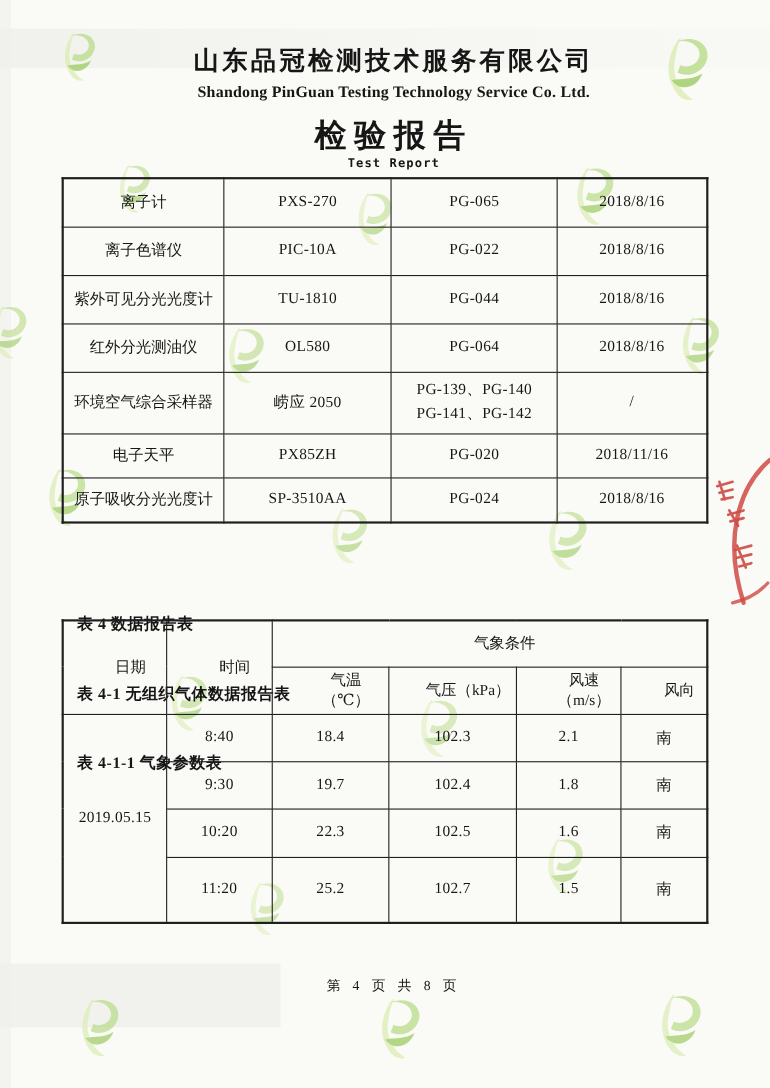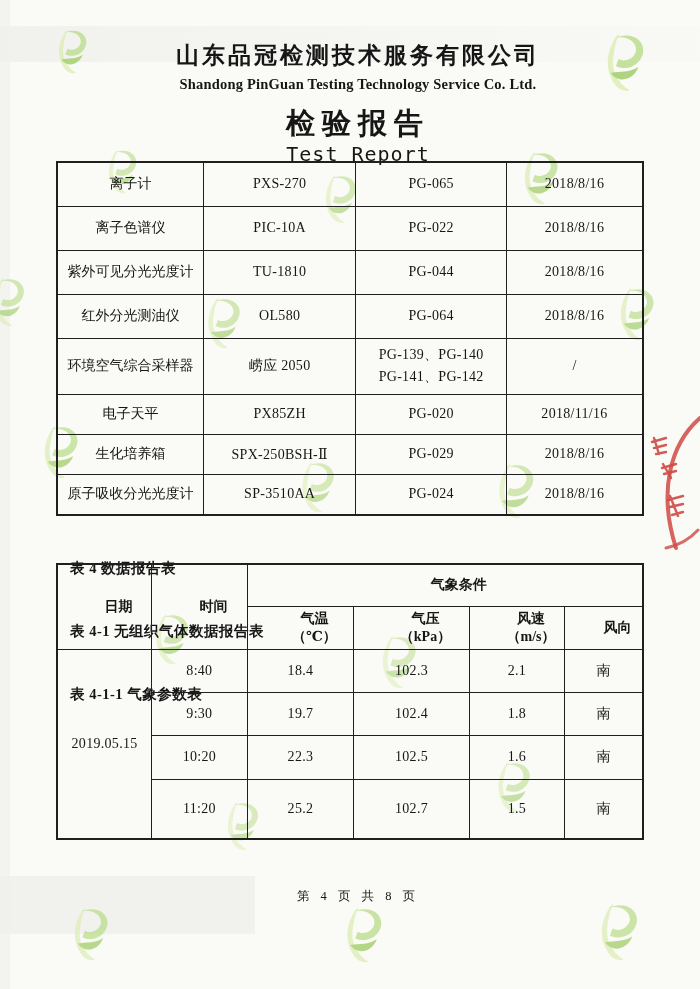--- a/index.html
+++ b/index.html
@@ -21,34 +21,34 @@
   .band-left-edge{left:0;top:0;width:10px;height:989px;background:#f0f0ec;opacity:.7;}
   
   .wm{position:absolute;z-index:1;pointer-events:none;}
   
   .layer{position:absolute;left:0;top:0;width:700px;height:989px;z-index:2;}
   .abs{position:absolute;}
   .center{left:0;width:700px;text-align:center;padding-left:16px;}
   .company-cn{top:40px;font-size:23px;font-weight:bold;letter-spacing:3px;}
   .company-en{top:76px;font-size:14.5px;font-weight:bold;letter-spacing:.2px;}
   .title-cn{top:104px;font-size:29px;font-weight:bold;letter-spacing:7px;}
-  .title-en{top:142px;font-size:20px;font-weight:400;
+  .title-en{top:142px;font-size:11px;font-weight:700;
     font-family:"DejaVu Sans Mono","Liberation Mono",monospace;letter-spacing:1px;}
   table{border-collapse:collapse;table-layout:fixed;width:588px;}
   td{border:1px solid var(--border);text-align:center;vertical-align:middle;
      font-size:14px;padding:0 4px;overflow:hidden;}
   .tbl{position:absolute;left:56px;}
   .tbl table{border:2px solid var(--border);}
   #instrument-table{top:161px;}
   #weather-table{top:563px;}
   .code,.date,.num,.model{font-size:14px;letter-spacing:.3px;}
   .two-line div{line-height:1.55;}
   .section-labels{left:70px;top:514px;font-size:14.5px;font-weight:bold;line-height:17px;}
   .section-labels div{margin-bottom:1px;letter-spacing:.5px;margin-top:46px;}
-  .hdr{font-weight:bold;padding-left:32px;}
+  .hdr{font-weight:normal;padding-left:32px;}
   .footer{top:888px;font-size:12.5px;letter-spacing:4px;}
   .seal{position:absolute;left:640px;top:416px;z-index:3;pointer-events:none;}
   svg.defs-holder{position:absolute;width:0;height:0;}
 </style>
 </head>
 <body>
 
 <svg class="defs-holder" aria-hidden="true">
   <defs>
     <g id="pg-logo">
@@ -165,26 +165,20 @@
           <div>PG-139、PG-140</div>
           <div>PG-141、PG-142</div>
         </td>
         <td class="date">/</td>
       </tr>
       <tr style="height:40px">
         <td>电子天平</td>
         <td class="model">PX85ZH</td>
         <td class="code">PG-020</td>
         <td class="date">2018/11/16</td>
-      </tr>
-      <tr style="height:40px">
-        <td>生化培养箱</td>
-        <td class="model">SPX-250BSH-Ⅱ</td>
-        <td class="code">PG-029</td>
-        <td class="date">2018/8/16</td>
       </tr>
       <tr style="height:41px">
         <td>原子吸收分光光度计</td>
         <td class="model">SP-3510AA</td>
         <td class="code">PG-024</td>
         <td class="date">2018/8/16</td>
       </tr>
     </tbody>
       </table>
   </div>

